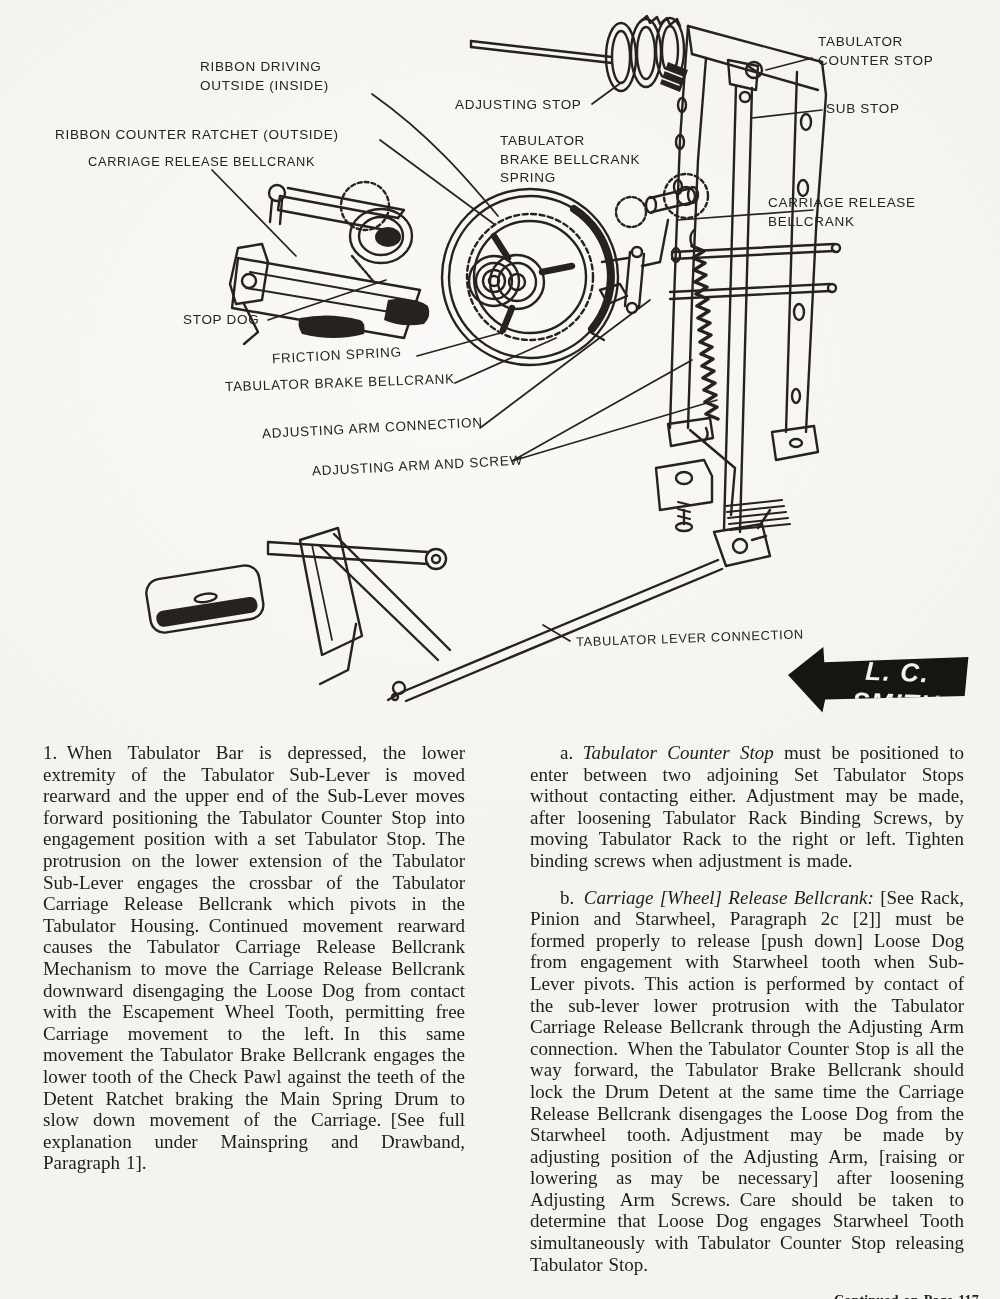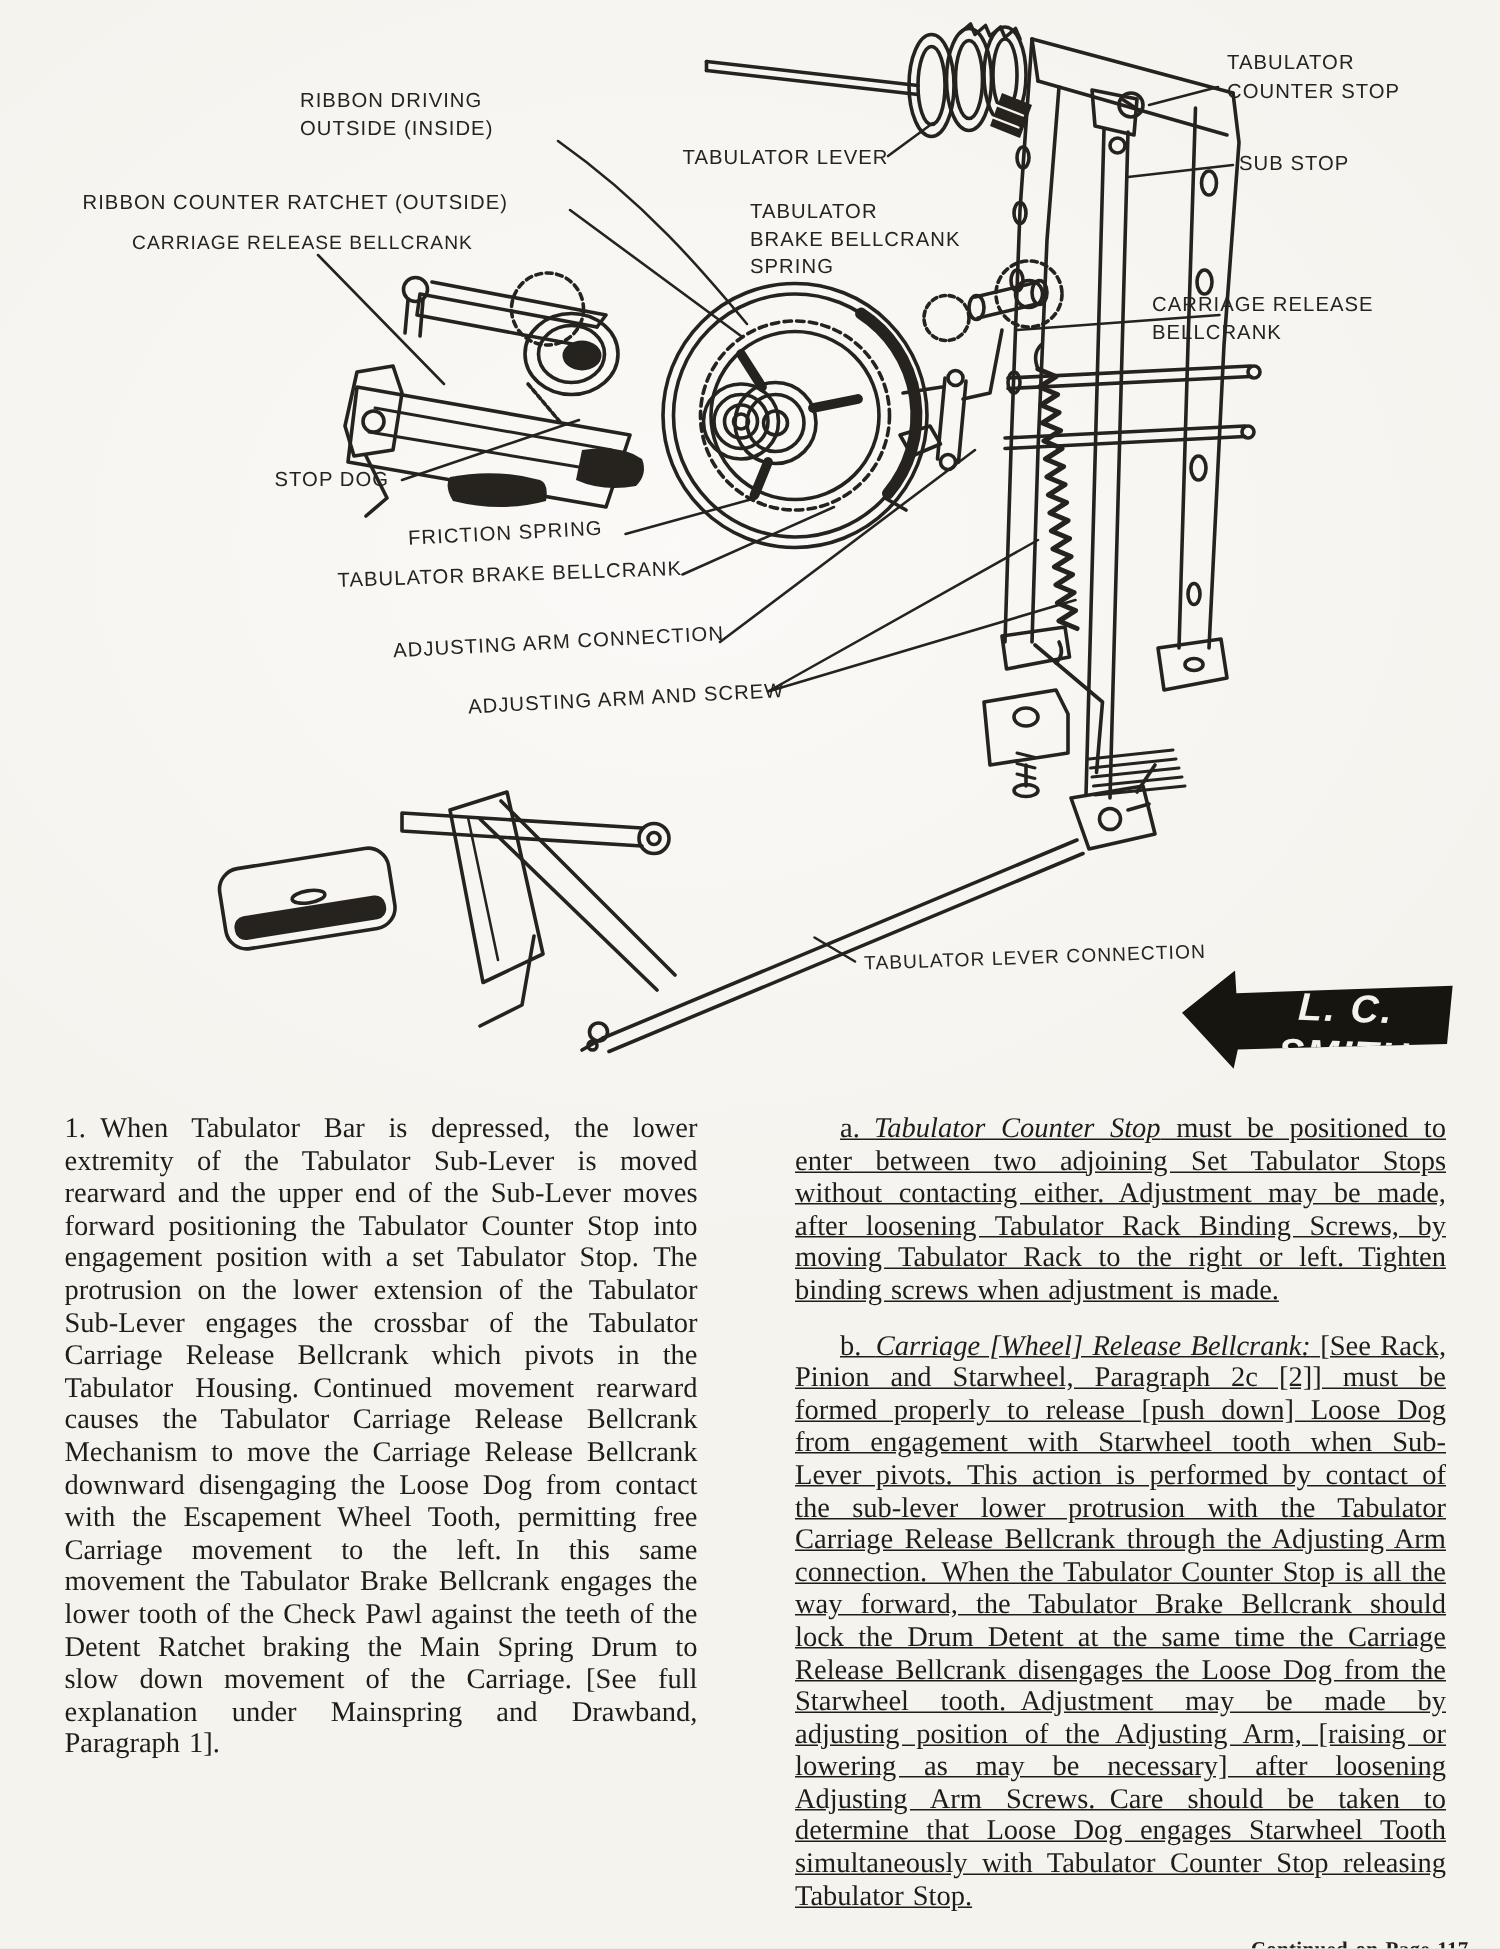--- a/index.html
+++ b/index.html
@@ -41,21 +41,21 @@
 
   .col {
     position:absolute; font-size:19px; line-height:21.6px;
     text-align:justify; word-spacing:1.2px; color:#1e1d19;
   }
   .col-left  { left:28px;  top:727px; width:452px; }
   .col-right { left:515px; top:727px; width:464px; }
   p.para { margin:15px; }
   .mt   { margin-top:21px; }
   .mt-s { margin-top:9px; }
-  .indent { text-indent:30px;text-decoration:underline; }
+  .indent { text-indent:30px; }
   .continued {
     margin-top:3px; text-align:right;
     font-weight:bold; font-size:14px; letter-spacing:.2px; color:#23211c;
   }
 
   
   .ink path, .ink circle, .ink ellipse, .ink rect, .ink line {
     stroke:#26231e; fill:none; stroke-width:2.4;
     stroke-linecap:round; stroke-linejoin:round;
   }
@@ -215,21 +215,21 @@
         <path class="thin" d="M455,383 L556,338"></path>
         <path class="thin" d="M480,428 L650,300"></path>
         <path class="thin" d="M512,461 L692,360 M512,461 L717,400"></path>
         <path class="thin" d="M813,210 L678,220"></path>
         <path class="thin" d="M570,641 L543,625"></path>
       </g>
     </svg>
 
     <div class="dl c" style="left:200px; top:58px;  width:175px;">RIBBON DRIVING
 OUTSIDE (INSIDE)</div>
-    <div class="dl" style="left:455px; top:96px;  width:160px;">TABULATOR LEVER</div>
+    <div class="dl" style="left:455px; top:96px;  width:160px;">ADJUSTING STOP</div>
     <div class="dl c" style="left:818px; top:33px;  width:120px;">TABULATOR
 COUNTER STOP</div>
     <div class="dl" style="left:826px; top:100px; width:100px;">SUB STOP</div>
     <div class="dl" style="left:55px;  top:126px; width:340px;">RIBBON COUNTER RATCHET (OUTSIDE)</div>
     <div class="dl" style="left:88px;  top:153px; width:260px; font-size:12.8px;">CARRIAGE RELEASE BELLCRANK</div>
     <div class="dl c" style="left:500px; top:132px; width:168px;">TABULATOR
 BRAKE BELLCRANK
 SPRING</div>
     <div class="dl c" style="left:768px; top:194px; width:152px;">CARRIAGE RELEASE
 BELLCRANK</div>

